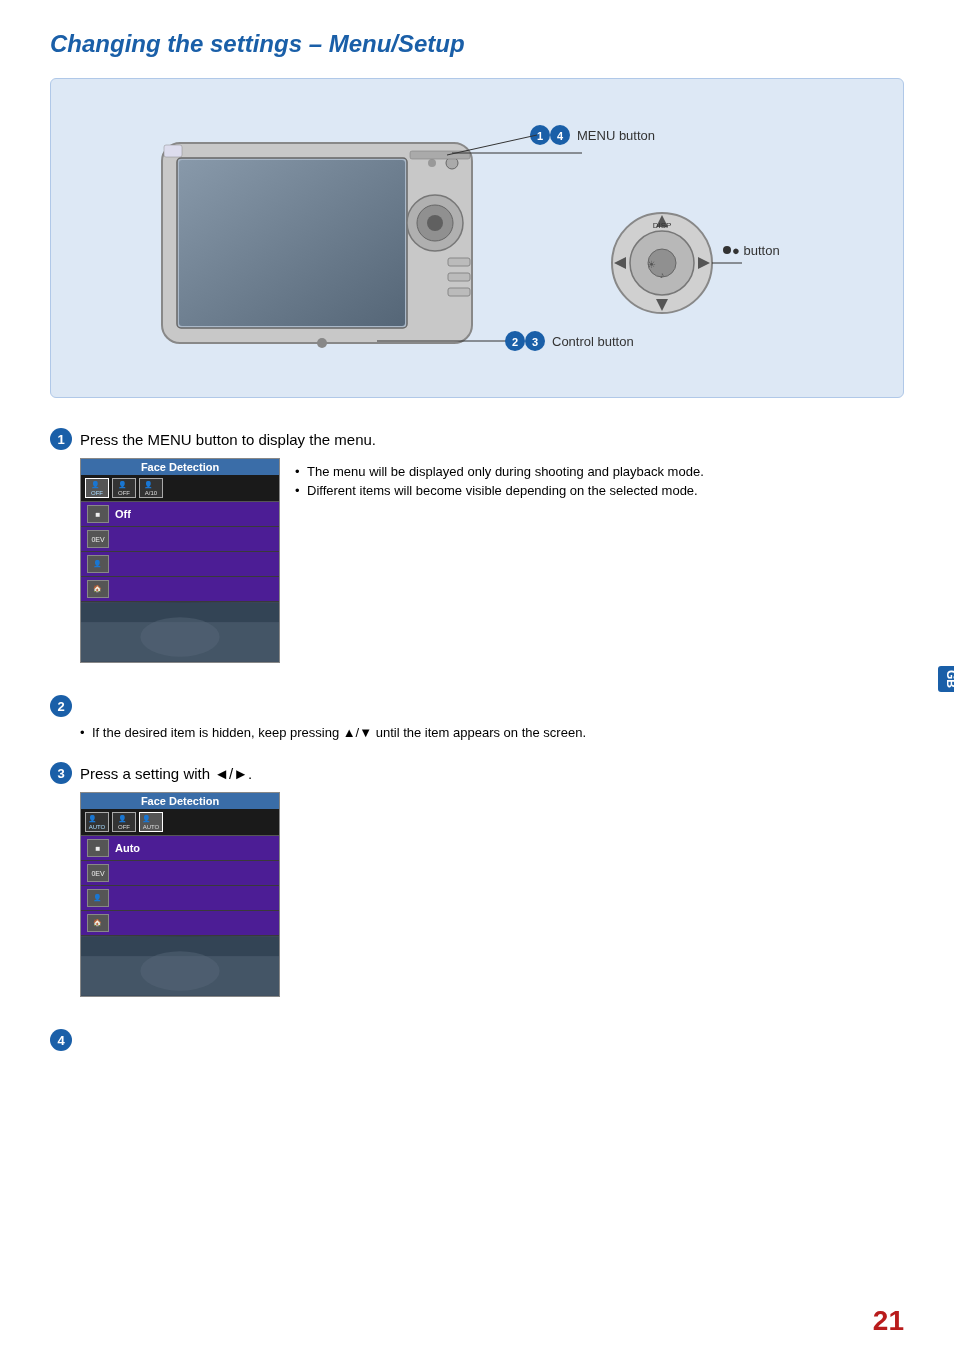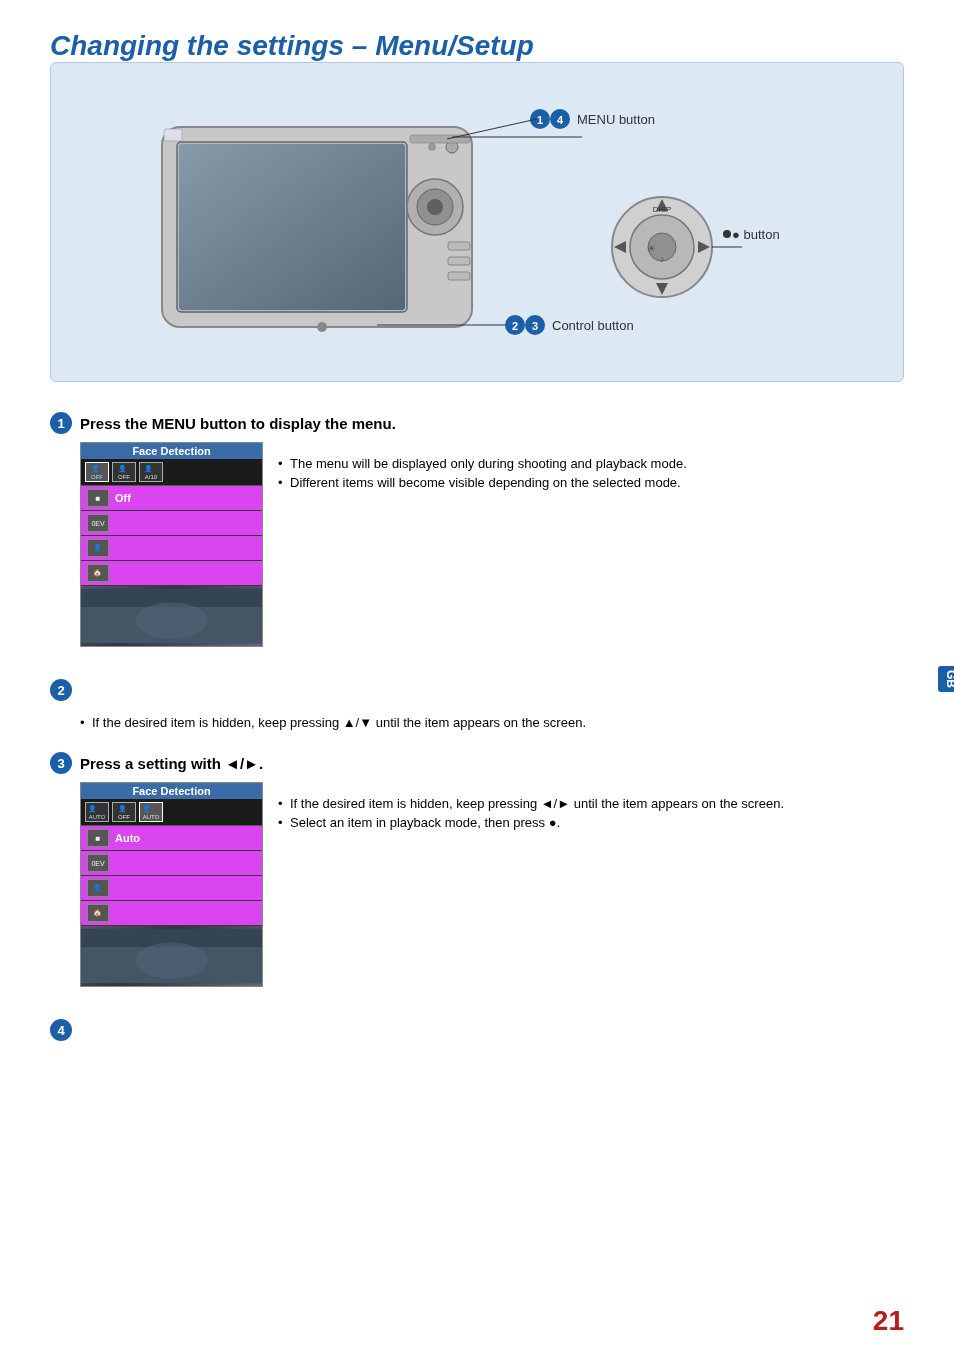--- a/index.html
+++ b/index.html
@@ -6,24 +6,25 @@
     body {
       font-family: Arial, Helvetica, sans-serif;
       background: #fff;
       color: #000;
       width: 954px;
       min-height: 1357px;
       padding: 30px 50px 40px 50px;
       position: relative;
     }
     h1.page-title {
-      font-size: 28px;
+      font-size: 24px;
       font-weight: bold;
       color: #1a5fa8;
       font-style: italic;
+      margin-bottom: 20px;
       border-bottom: none;
     }
     
     .camera-box {
       background: #dde8f5;
       border: 1px solid #b0c8e8;
       border-radius: 6px;
       padding: 20px 30px;
       margin-bottom: 30px;
       position: relative;
@@ -50,47 +51,47 @@
       border-radius: 50%;
       background: #1a5fa8;
       color: #fff;
       font-size: 13px;
       font-weight: bold;
       margin-right: 8px;
       flex-shrink: 0;
     }
     .step-title {
       font-size: 15px;
-      font-weight: bold;
+      font-weight: normal;
     }
     .step-body {
       margin-left: 30px;
     }
     .bullet-list {
       list-style: none;
-      margin-top: 14px;
+      margin-top: 6px;
     }
     .bullet-list li {
       font-size: 13px;
       margin-bottom: 4px;
       padding-left: 12px;
       position: relative;
     }
     .bullet-list li::before {
       content: '•';
       position: absolute;
       left: 0;
     }
     
     .menu-screenshot {
-      width: 183px;
+      width: 200px;
       border: 1px solid #888;
       margin-bottom: 10px;
       font-size: 11px;
-      background: #d946ef;
+      background: #4c1d95;
       color: #fff;
     }
     .menu-top-bar {
       background: #3a6da8;
       color: #fff;
       font-weight: bold;
       font-size: 11px;
       padding: 2px 6px;
       text-align: center;
     }
@@ -358,26 +359,20 @@
           <div class="menu-item-icon" style="font-size:7px;">🏠</div>
         </div>
         <div class="menu-thumbnail">
           <svg width="100%" height="60" viewBox="0 0 200 60">
             <rect width="200" height="60" fill="#334455"></rect>
             <rect x="0" y="20" width="200" height="40" fill="#445566"></rect>
             <ellipse cx="100" cy="35" rx="40" ry="20" fill="#556677" opacity="0.5"></ellipse>
           </svg>
         </div>
       </div>
-      <div class="step-text-content">
-        <ul class="bullet-list">
-          <li>If the desired item is hidden, keep pressing ◄/► until the item appears on the screen.</li>
-          <li>Select an item in playback mode, then press ●.</li>
-        </ul>
-      </div>
     </div>
   </div>
 </div>
 
 <div class="step-section">
   <div class="step-header">
     <span class="step-badge">4</span>
   </div>
 </div>
 

